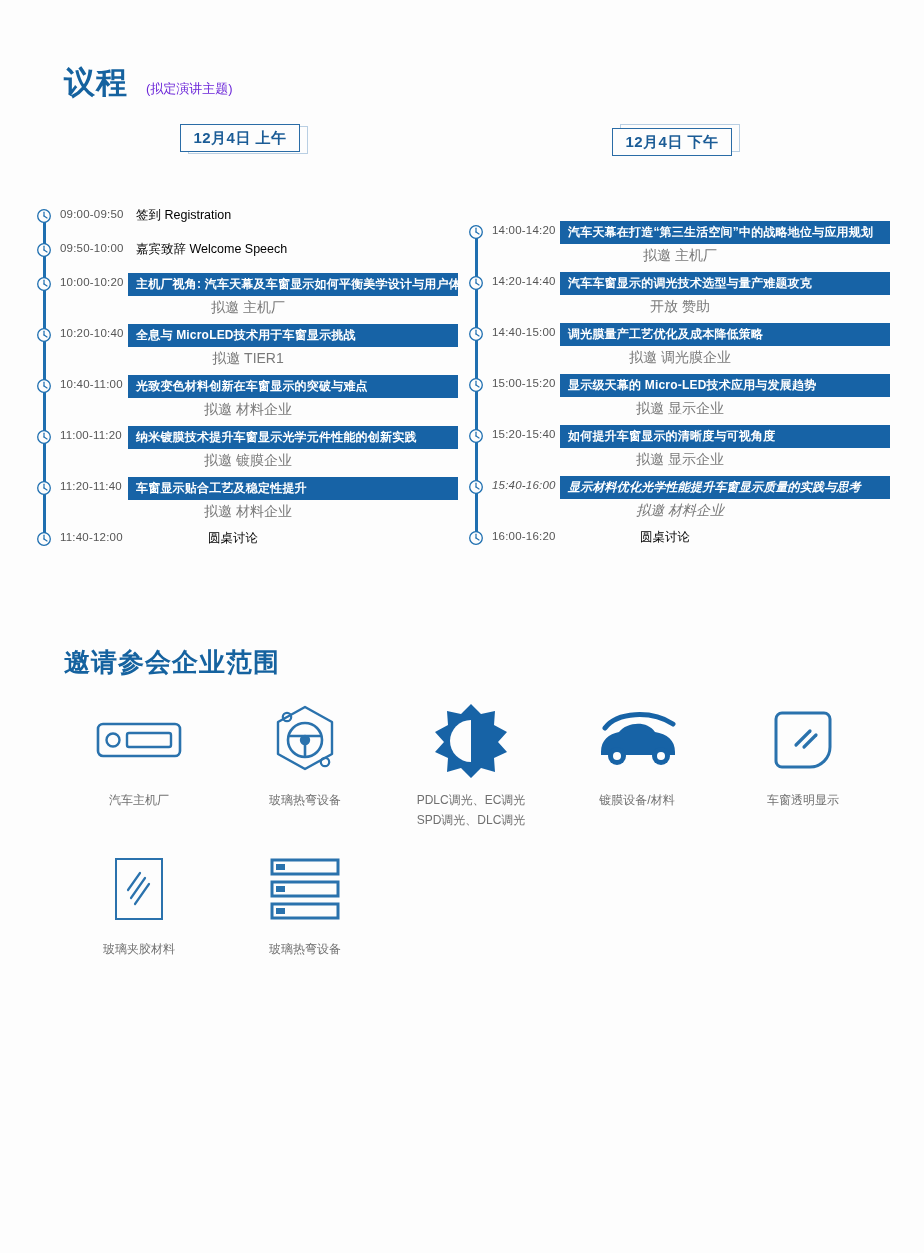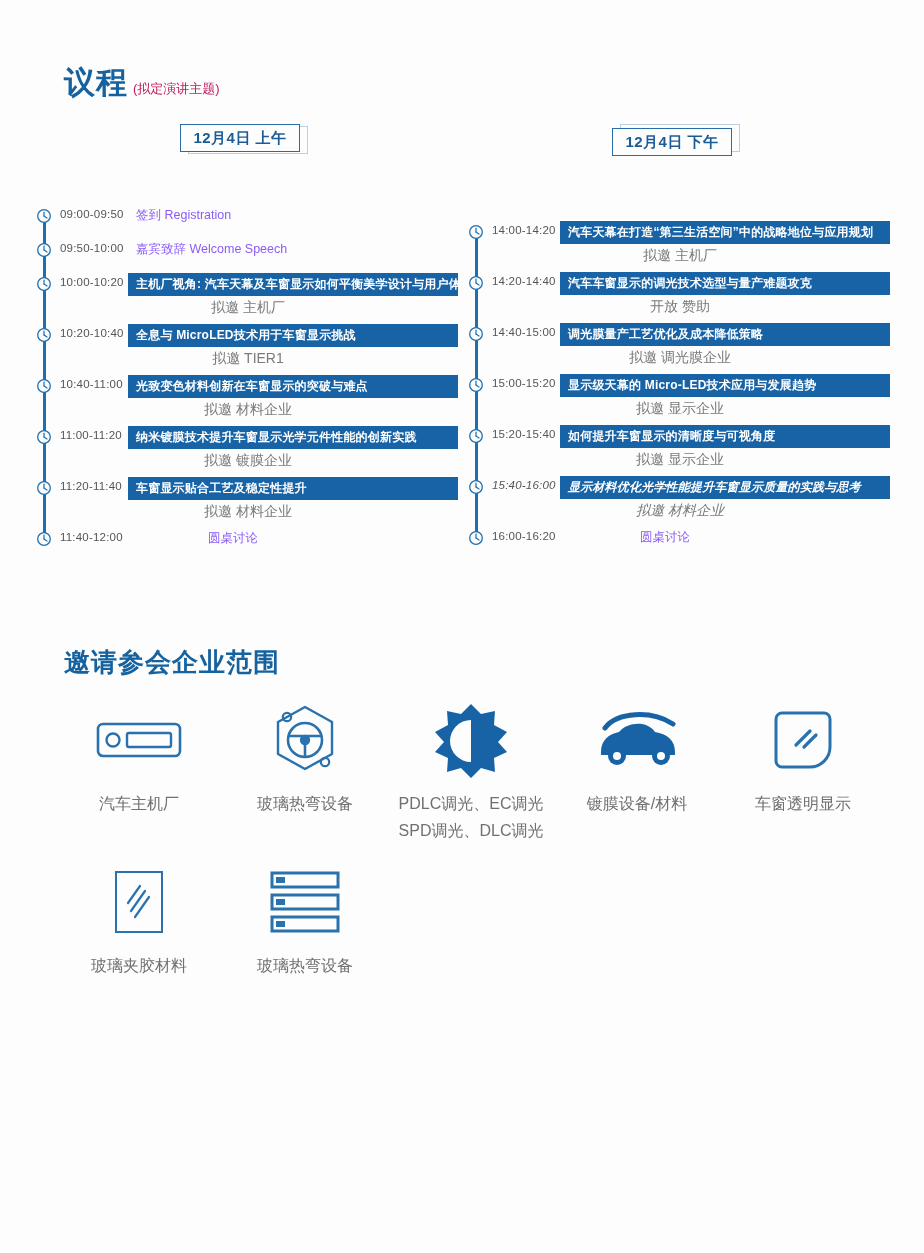--- a/index.html
+++ b/index.html
@@ -23,22 +23,22 @@
     align-items: baseline;
   }
   .agenda-title {
     font-size: 31px;
     font-weight: 700;
     color: #15629f;
     letter-spacing: 1px;
   }
   .agenda-sub {
     font-size: 13px;
-    color: #be185d;
-    margin-left: 5px;
+    color: #6d28d9;
+    margin-left: 18px;
     font-weight: 400;
   }
 
   
   .badge {
     position: absolute;
     width: 128px;
     height: 30px;
   }
   .badge .ghost {
@@ -119,21 +119,21 @@
     letter-spacing: 0.2px;
     white-space: nowrap;
     overflow: hidden;
   }
   .plain {
     position: absolute;
     left: 92px;
     top: 2px;
     width: 330px;
     font-size: 12.5px;
-    color: #8b5cf6;
+    color: #000000;
     padding-left: 8px;
     white-space: nowrap;
   }
   .plain.center { text-align: left; padding-left: 80px; }
   .note {
     position: absolute;
     left: 92px;
     top: 26px;
     width: 330px;
     font-size: 14px;
@@ -169,21 +169,21 @@
     margin-bottom: 18px;
   }
   .icon-box {
     height: 80px;
     display: flex;
     align-items: center;
     justify-content: center;
   }
   .icon-label {
     margin-top: 10px;
-    font-size: 16px;
+    font-size: 12px;
     color: #707070;
     text-align: center;
     line-height: 1.7;
     white-space: pre-line;
   }
 </style>
 </head>
 <body>
 
 <div class="agenda-head">

